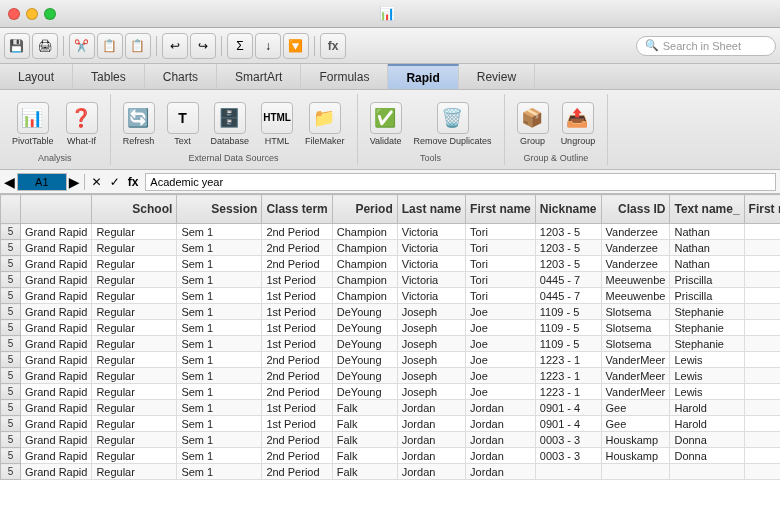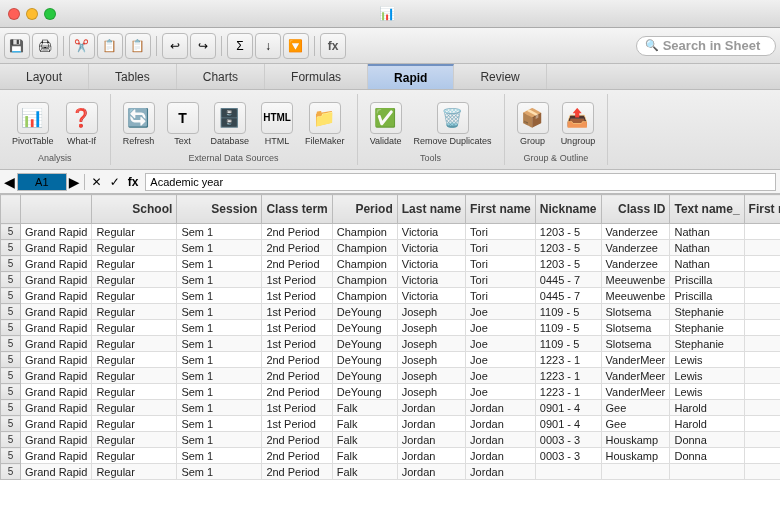--- a/index.html
+++ b/index.html
@@ -68,21 +68,21 @@
     }
 
     
     .ribbon-tabs {
       background: linear-gradient(to bottom, #e8e8e8, #d5d5d5);
       display: flex;
       border-bottom: 1px solid #bbb;
       height: 26px;
     }
     .ribbon-tab {
-      padding: 4px 26px;
+      padding: 4px 18px;
       font-size: 12px;
       color: #333;
       cursor: pointer;
       border-right: 1px solid #ccc;
       display: flex; align-items: center;
     }
     .ribbon-tab.active {
       background: linear-gradient(to bottom, #c8d8f0, #b0c8e8);
       border-top: 2px solid #7090c0;
       color: #000;
@@ -239,28 +239,29 @@
   <div class="tool-btn">↩</div>
   <div class="tool-btn">↪</div>
   <div class="tool-separator"></div>
   <div class="tool-btn">Σ</div>
   <div class="tool-btn">↓</div>
   <div class="tool-btn">🔽</div>
   <div class="tool-separator"></div>
   <div class="tool-btn" style="font-weight:bold;color:#555;">fx</div>
   <div class="search-box">
     <span style="margin-right:4px;">🔍</span>
-    <span style="color:#999;font-size:13px;font-weight:bold;">Search in Sheet</span>
+    <span style="color:#999;font-size:11px;">Search in Sheet</span>
   </div>
 </div>
 
 <div class="ribbon-tabs">
   <div class="ribbon-tab">Layout</div>
   <div class="ribbon-tab">Tables</div>
   <div class="ribbon-tab">Charts</div>
+  <div class="ribbon-tab">SmartArt</div>
   <div class="ribbon-tab">Formulas</div>
   <div class="ribbon-tab active">Rapid</div>
   <div class="ribbon-tab">Review</div>
 </div>
 
 <div class="ribbon-content">
 
   <div class="ribbon-group">
     <div class="ribbon-group-items">
       <div class="ribbon-icon-btn">

